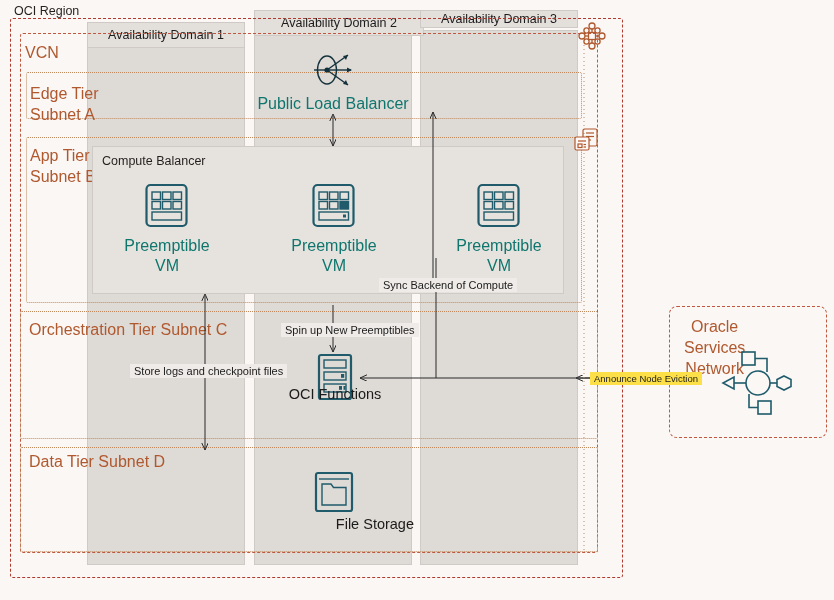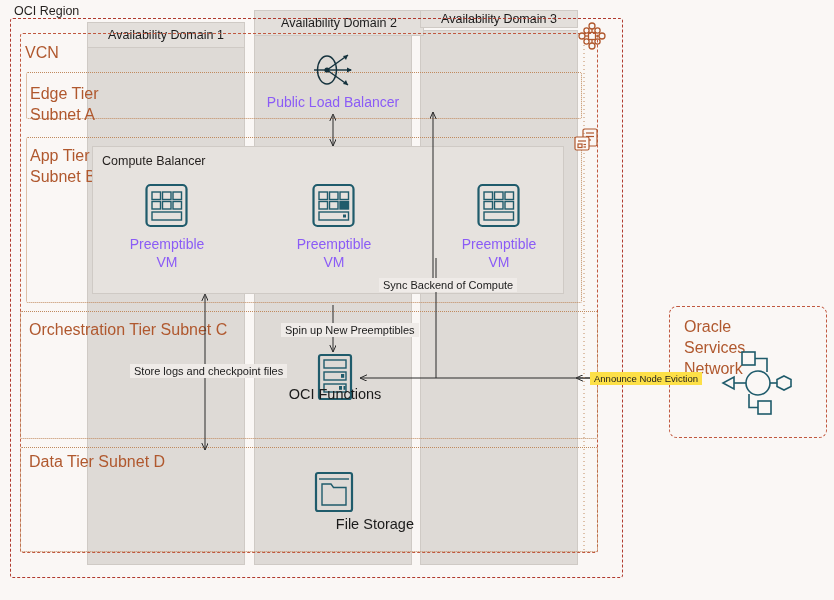--- a/index.html
+++ b/index.html
@@ -43,21 +43,21 @@
     border:1px solid #cfcac5;
     display:flex;align-items:center;justify-content:center;
     font-size:12.5px;color:#1b1b1b;
   }
   .compute-box{
     background:#e6e2de;
     border:1px solid #cfcac5;
   }
 
   
-  .lbl{font-size:14px;color:#8b5cf6;line-height:1.25;white-space:pre-line;}
+  .lbl{font-size:16px;color:#0f766e;line-height:1.25;white-space:pre-line;}
   .lbl-orange{font-size:16px;color:#b0582e;line-height:1.3;white-space:pre-line;}
   .lbl-dark{font-size:12.5px;color:#231f1d;}
   .lbl-center{text-align:center;}
   .lbl-big{font-size:14.5px;color:#1b1b1b;text-align:center;}
   .edge-lbl{
     font-size:11px;color:#1b1b1b;
     background:#efebe8;
     padding:1px 4px;
     white-space:nowrap;
   }
@@ -102,21 +102,21 @@
   <div class="abs subnet-box" style="left:20px;top:311px;width:578px;height:128px;"></div>
   <div class="abs lbl-orange" style="left:29px;top:320px;">Orchestration Tier Subnet C</div>
 
   <div class="abs subnet-box" style="left:20px;top:447px;width:578px;height:105px;"></div>
   <div class="abs lbl-orange" style="left:29px;top:452px;">Data Tier Subnet D</div>
 
   <div class="abs compute-box" style="left:92px;top:146px;width:472px;height:148px;"></div>
   <div class="abs lbl-dark" style="left:102px;top:154px;">Compute Balancer</div>
 
   <div class="abs osn-box" style="left:669px;top:306px;width:158px;height:132px;"></div>
-  <div class="abs lbl-orange" style="left:684px;top:317px;">Oracle
+  <div class="abs lbl-orange" style="left:684px;top:317px;text-align:center;">Oracle
 Services
 Network</div>
 
   <svg class="abs" width="834" height="600" style="left:0;top:0;" xmlns="http://www.w3.org/2000/svg">
     <defs>
       <marker id="ah" markerWidth="9" markerHeight="9" refX="7" refY="3.2" orient="auto">
         <path d="M0,0 L7,3.2 L0,6.4" fill="none" stroke="#2b2b2b" stroke-width="1"></path>
       </marker>
       <marker id="ahb" markerWidth="9" markerHeight="9" refX="2" refY="3.2" orient="auto">
         <path d="M7,0 L0,3.2 L7,6.4" fill="none" stroke="#2b2b2b" stroke-width="1"></path>

